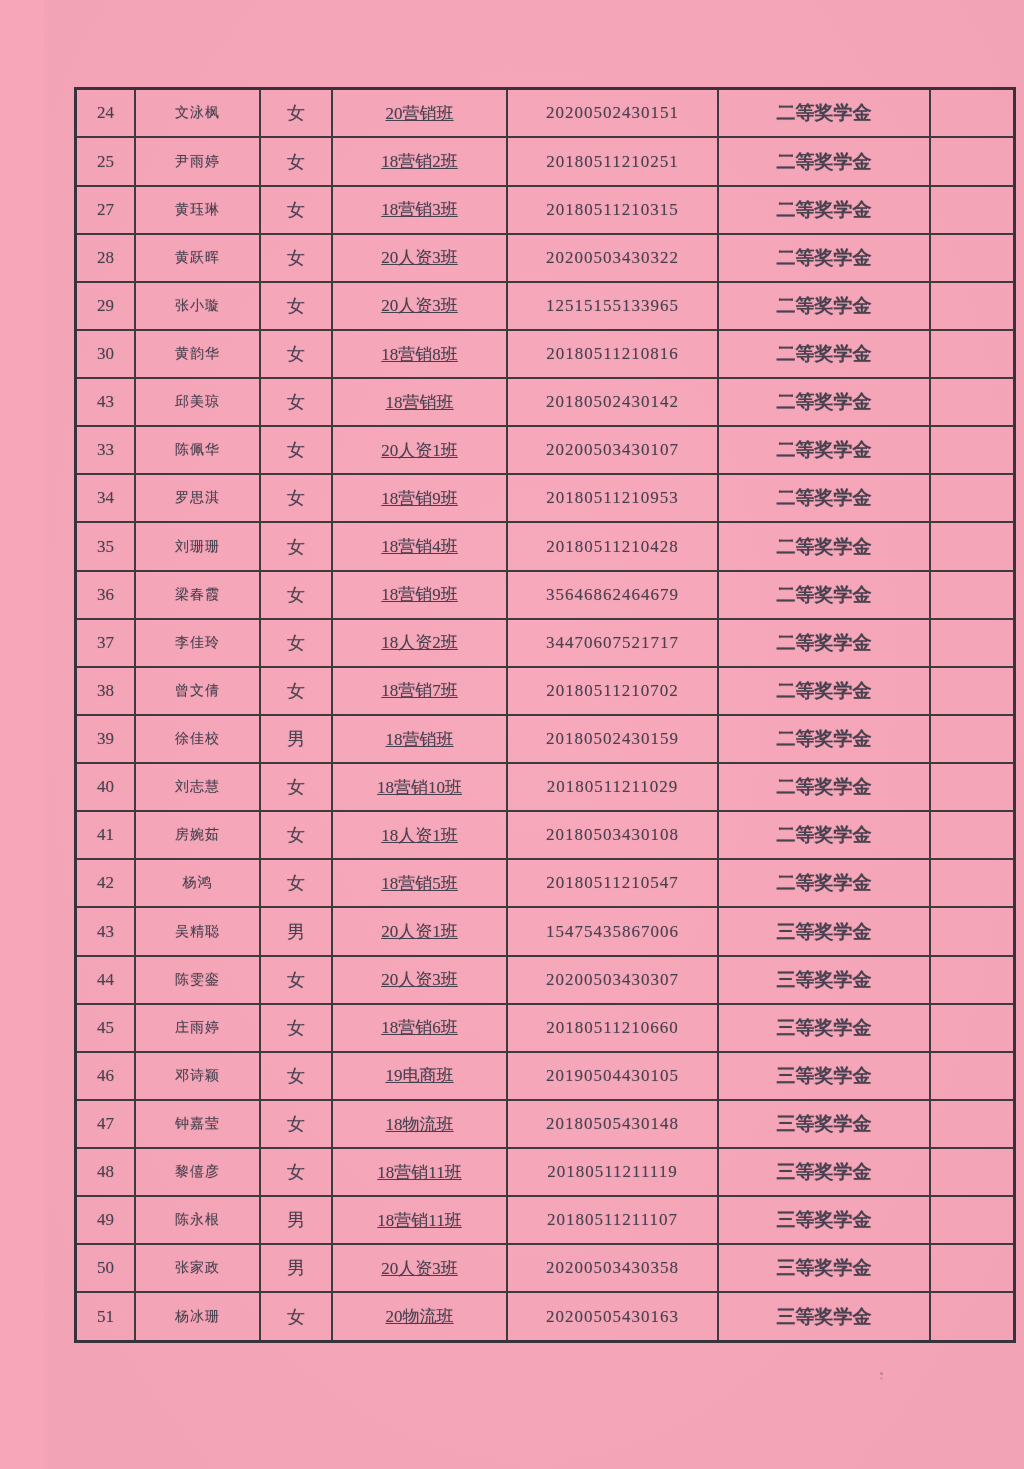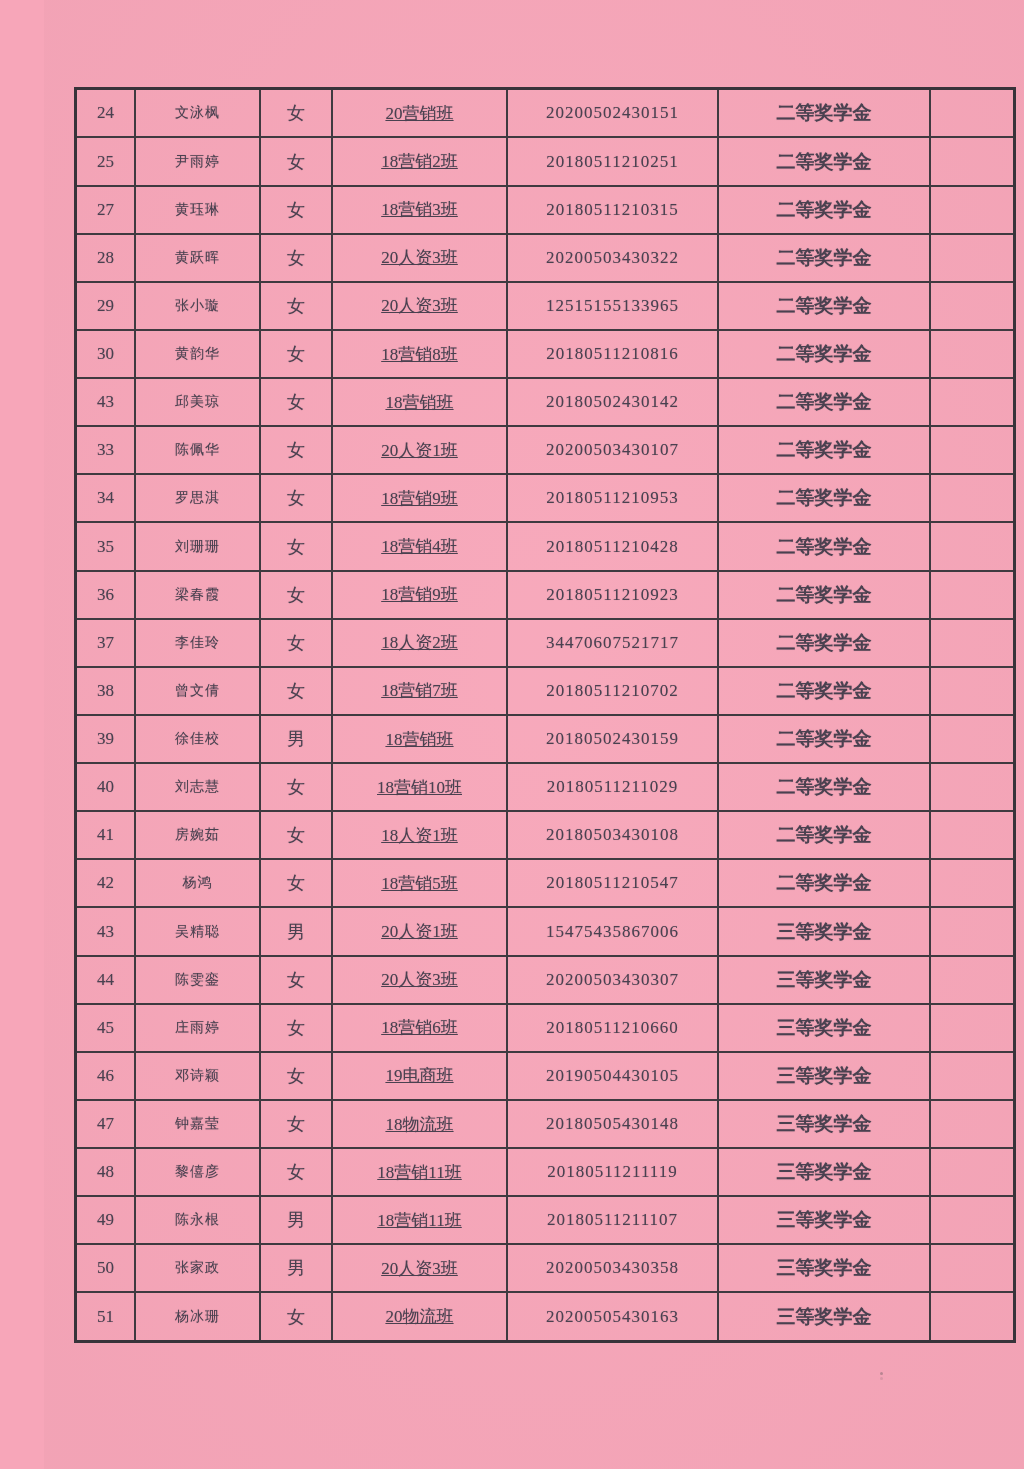--- a/index.html
+++ b/index.html
@@ -162,21 +162,21 @@
           <td>18营销4班</td>
           <td>20180511210428</td>
           <td>二等奖学金</td>
           <td></td>
         </tr>
         <tr>
           <td>36</td>
           <td>梁春霞</td>
           <td>女</td>
           <td>18营销9班</td>
-          <td>20180511210923</td>
+          <td>35646862464679</td>
           <td>二等奖学金</td>
           <td></td>
         </tr>
         <tr>
           <td>37</td>
           <td>李佳玲</td>
           <td>女</td>
           <td>18人资2班</td>
           <td>34470607521717</td>
           <td>二等奖学金</td>

